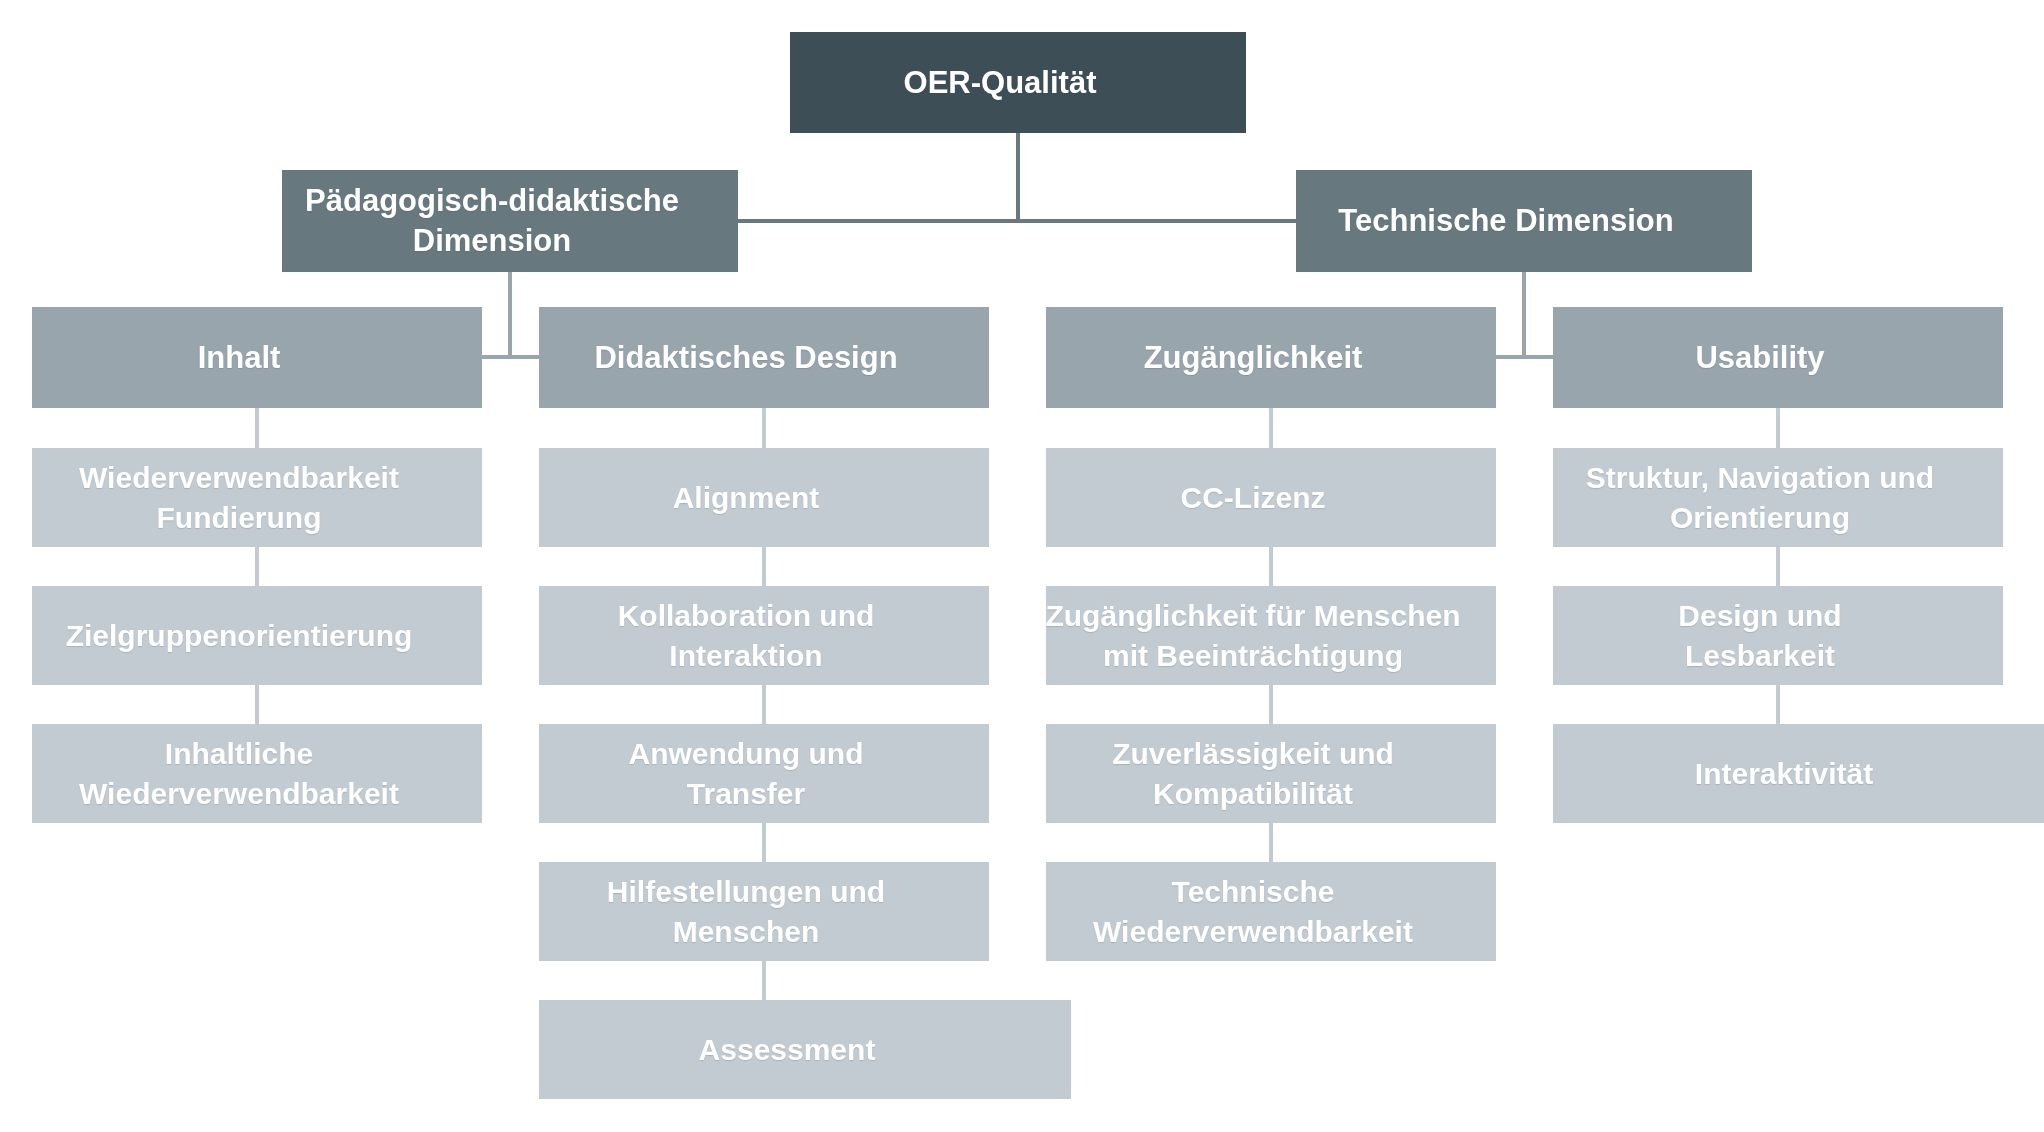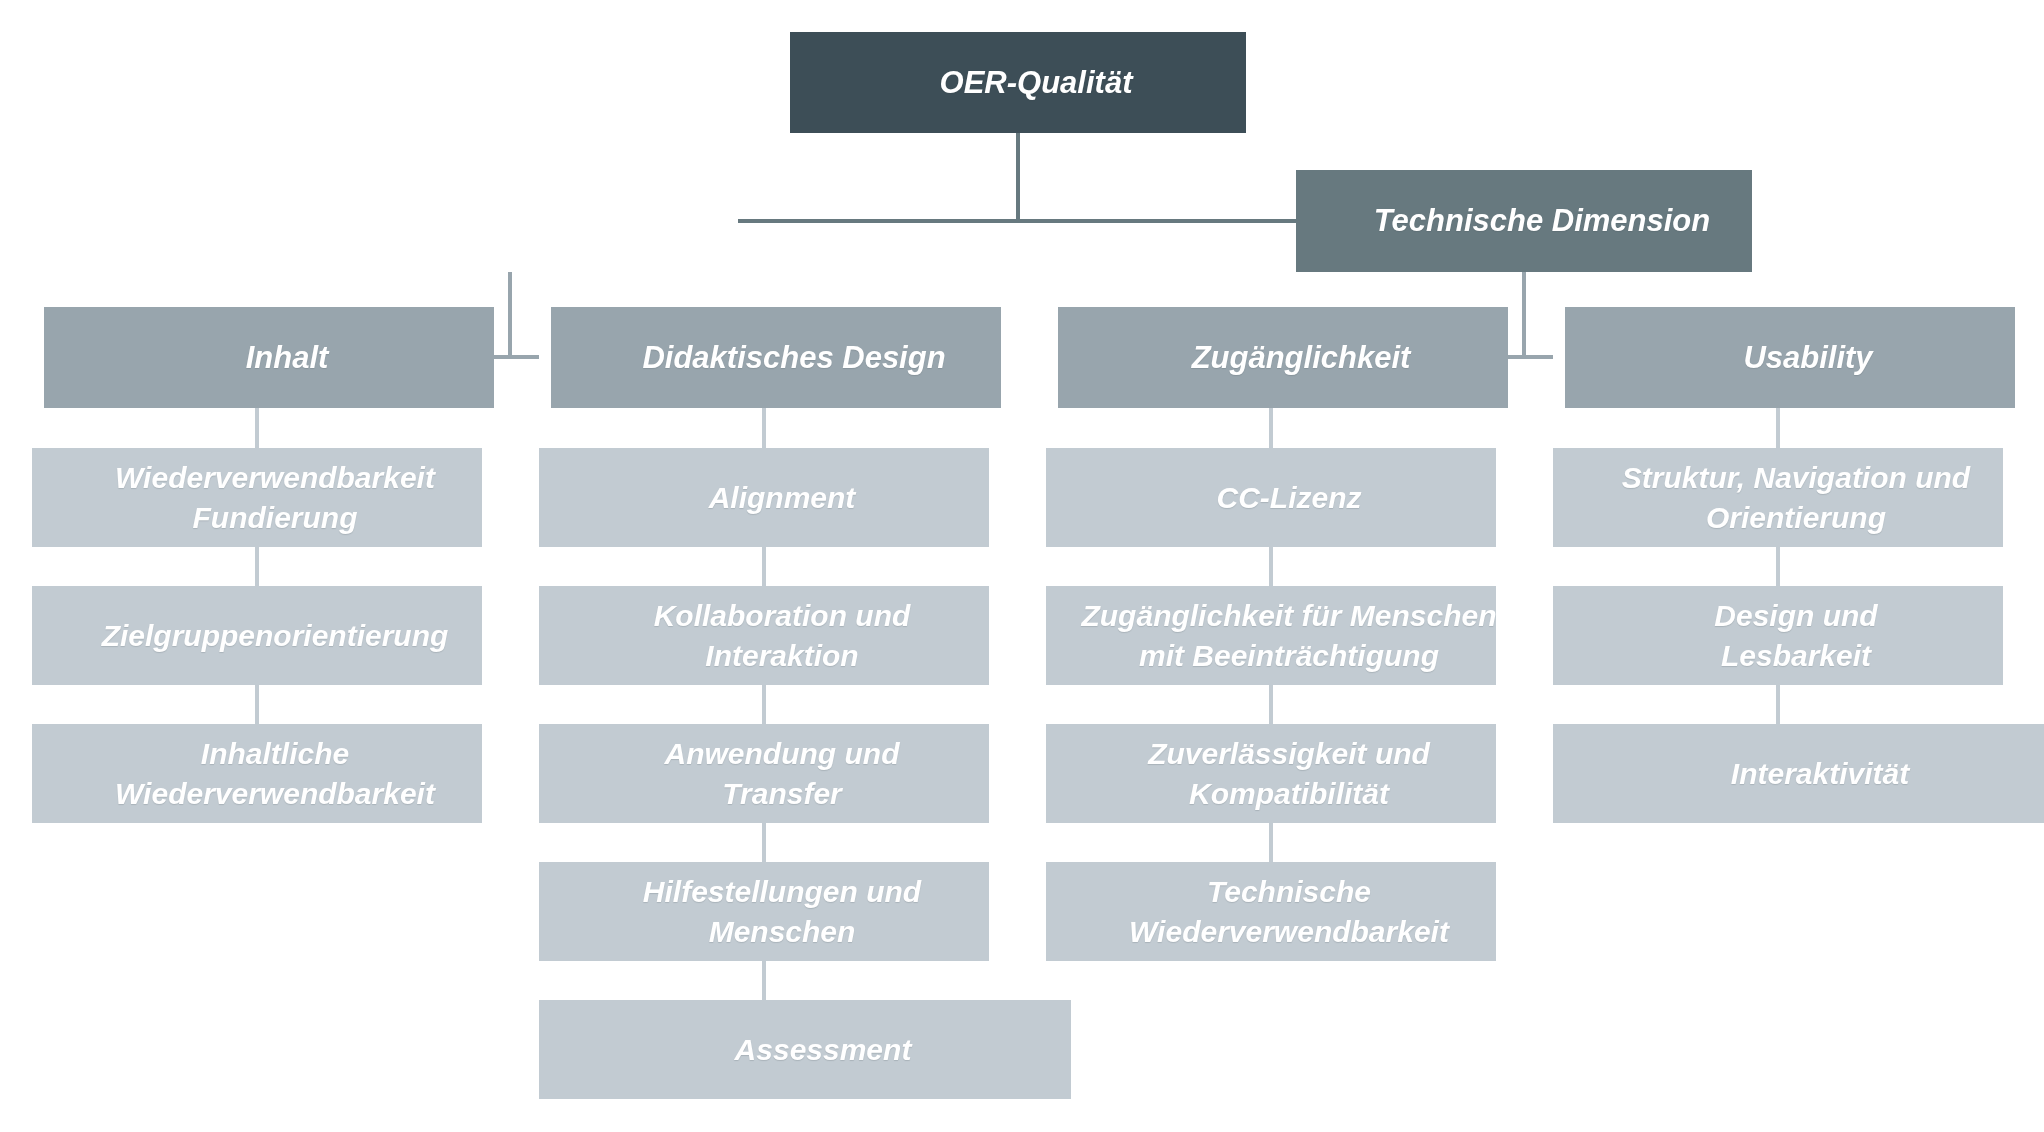--- a/index.html
+++ b/index.html
@@ -5,25 +5,25 @@
   html,body{margin:0;padding:0;background:#fff;}
   .stage{
     position:relative;
     width:2044px;height:1132px;
     background:var(--background,#fff);
     font-family:"Liberation Sans",sans-serif;
     overflow:hidden;
   }
   .node{
     position:absolute;
-    display:flex;align-items:center;justify-content:flex-start;font-style:italic;
+    display:flex;align-items:center;justify-content:flex-end;
   }
   .lvl1{background:var(--level1,#3d4e57);}
   .lvl2{background:var(--level2,#67797f);}
-  .lvl3{background:var(--level3,#98a5ad);margin-left:12px;}
+  .lvl3{background:var(--level3,#98a5ad);}
   .lvl4{background:var(--level4,#c2cbd2);}
   .lbl{
     color:var(--text,#fff);
     font-weight:bold;
     text-align:center;
     white-space:pre-line;
     font-size:30px;
     line-height:40px;
     width:calc(100% + 36px);
     flex-shrink:0;
@@ -40,20 +40,24 @@
 
 <div class="stage">
 
   <div class="node lvl1 hdr" style="left:790px;top:32px;width:456px;height:101px">
     <span class="lbl">OER-Qualität</span>
   </div>
 
   <div class="conn c2" style="left:1016px;top:133px;width:4px;height:88px"></div>
   <div class="conn c2" style="left:738px;top:219px;width:558px;height:4px"></div>
 
+  <div class="node lvl2 hdr" style="left:282px;top:170px;width:456px;height:102px">
+    <span class="lbl">Pädagogisch-didaktische
+Dimension</span>
+  </div>
   <div class="node lvl2 hdr" style="left:1296px;top:170px;width:456px;height:102px">
     <span class="lbl">Technische Dimension</span>
   </div>
 
   <div class="conn c3" style="left:508px;top:272px;width:4px;height:87px"></div>
   <div class="conn c3" style="left:482px;top:355px;width:57px;height:4px"></div>
   <div class="conn c3" style="left:1522px;top:272px;width:4px;height:87px"></div>
   <div class="conn c3" style="left:1496px;top:355px;width:57px;height:4px"></div>
 
   <div class="node lvl3 hdr" style="left:32px;top:307px;width:450px;height:101px">

